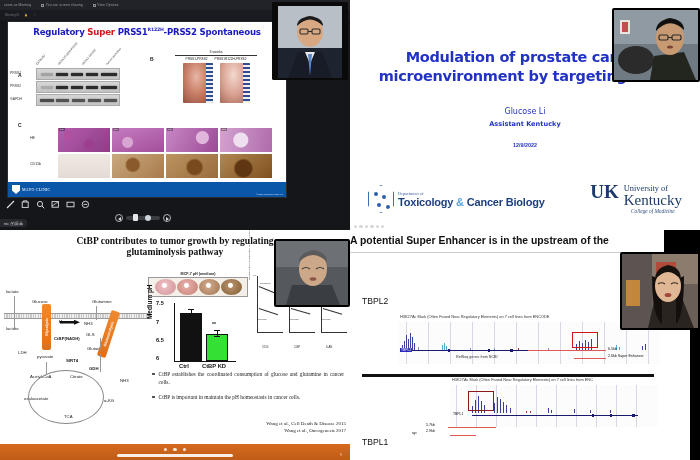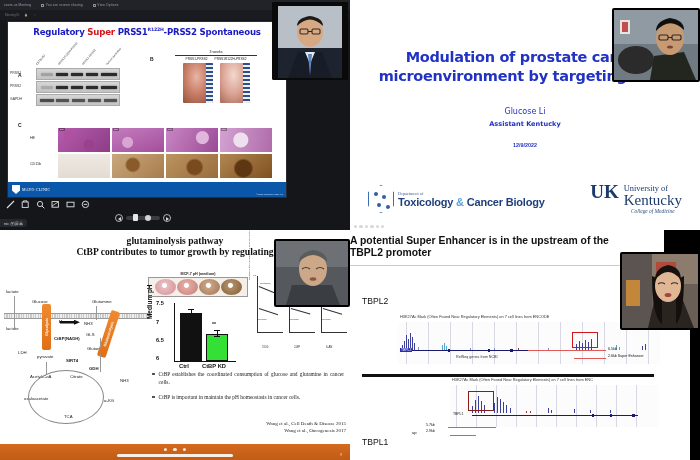--- a/index.html
+++ b/index.html
@@ -486,22 +486,22 @@
         <rect x="58" y="25" width="9" height="5" rx="1.4" fill="none" stroke="#2b2b2b" stroke-width="1.2"></rect>
         <path d="M54 27.5 L58 27.5" stroke="#2b2b2b" stroke-width="1"></path>
         <ellipse cx="56" cy="37" rx="3" ry="1.6" fill="#7c4436"></ellipse>
       </svg>
     </div>
   </div>
 
   <div class="quad" id="q-bl">
     <div class="bl-slide">
       <div class="bl-title">
+        <div>CtBP contributes to tumor growth by regulating</div>
         <div>glutaminolysis pathway</div>
-        <div>CtBP contributes to tumor growth by regulating</div>
       </div>
 
       <div class="bl-body">
 
         <div class="pathway">
           <div class="membrane"></div>
           <span class="pw-text" style="left:2px; top:1px;">lactate</span>
           <span class="pw-text" style="left:28px; top:11px;">Glucose</span>
           <span class="pw-text" style="left:88px; top:11px;">Glutamine</span>
           <span class="pw-text" style="left:2px; top:38px;">lactate</span>
@@ -637,21 +637,20 @@
         <path d="M40 28 Q44 25 48 28" stroke="#3b3b3b" stroke-width="1.1" fill="none"></path>
         <ellipse cx="37" cy="38" rx="3.4" ry="1.8" fill="#8a5545"></ellipse>
       </svg>
     </div>
   </div>
 
   <div class="quad" id="q-br">
     <div class="br-slide">
       <div class="br-title">
         <div>A potential Super Enhancer is in the upstream of the</div>
-        <div>TBPL2 promoter</div>
       </div>
       <div class="br-sep"></div>
 
       <span class="br-tbpl2">TBPL2</span>
       <span class="br-tbpl1">TBPL1</span>
 
       <div class="track trk1">
         <span class="trk-cap">H3K27Ac Mark (Often Found Near Regulatory Elements) on 7 cell lines from ENCODE</span>
         <i class="vgrid" style="left:8px"></i>
           <i class="vgrid" style="left:30px"></i>

